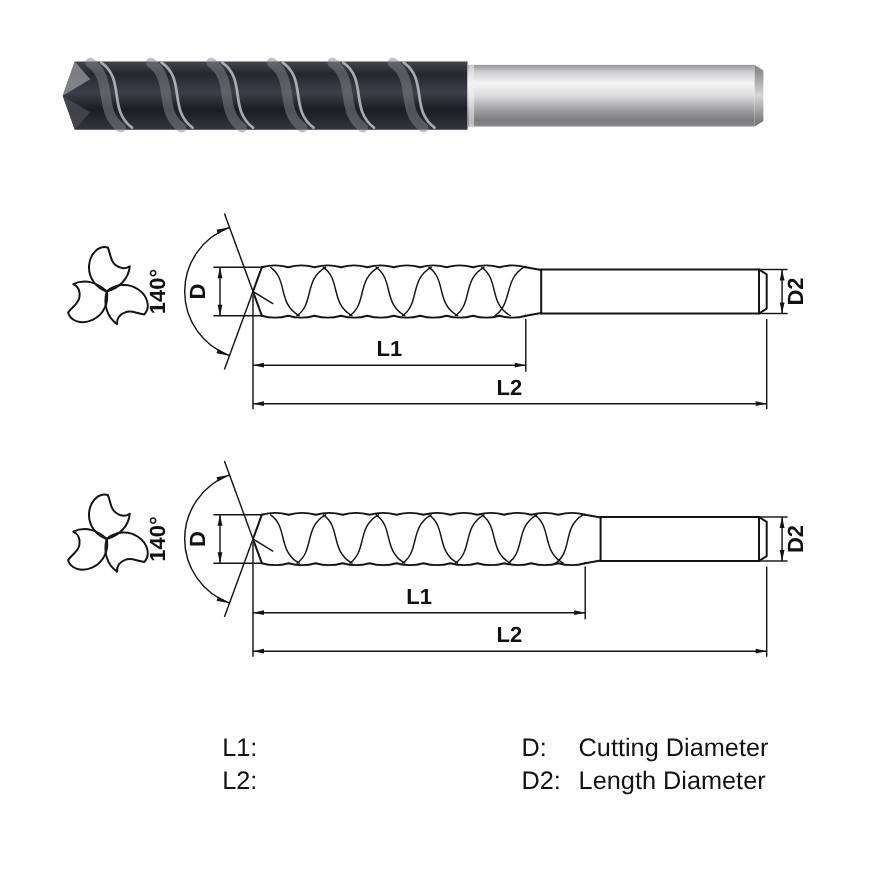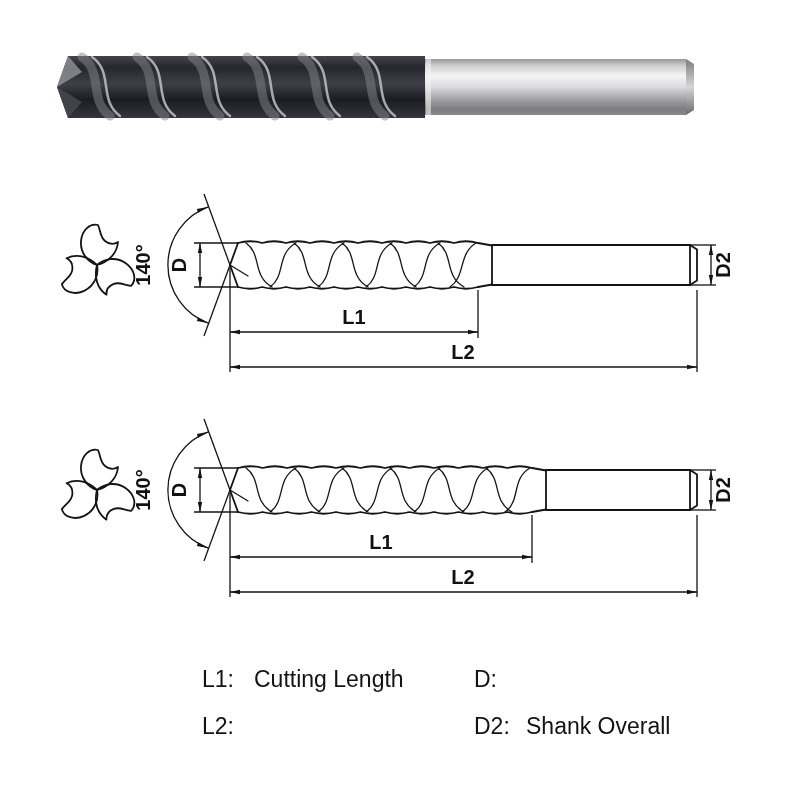--- a/index.html
+++ b/index.html
@@ -5,21 +5,21 @@
   html,body{margin:0;padding:0;background:#fff;}
   .stage{position:relative;width:800px;height:800px;background:#ffffff;overflow:hidden;
          font-family:"Liberation Sans",sans-serif;}
   svg{position:absolute;left:0;top:0;}
   .outline{fill:none;stroke:#141414;stroke-width:1.8;stroke-linejoin:round;stroke-linecap:round;}
   .flute-line{fill:none;stroke:#141414;stroke-width:1.3;stroke-linecap:round;}
   .dim{fill:none;stroke:#141414;stroke-width:1.3;}
   .arrow{fill:#141414;stroke:none;}
   .dim-label{font-family:"Liberation Sans",sans-serif;font-size:20px;font-weight:700;fill:#111;}
   .legend{position:absolute;left:202px;top:666px;display:grid;grid-template-columns:272px 310px;
-          row-gap:20px;font-size:23px;font-weight:500;color:#131313;}
+          row-gap:3px;font-size:23px;font-weight:500;color:#131313;}
   .legend .item{display:flex;}
   .legend .abbr{min-width:52px;}
 </style>
 </head>
 <body>
 
 <div class="stage">
 
 <svg width="800" height="800" viewBox="0 0 800 800">
   <defs>
@@ -221,27 +221,27 @@
       <polygon class="arrow" points="230,592 240,589.8 240,594.2"></polygon>
       <polygon class="arrow" points="697,592 687,589.8 687,594.2"></polygon>
       <text class="dim-label" x="463" y="584" text-anchor="middle">L2</text>
     </g>
   </g>
 </svg>
 
   <div class="legend">
     <div class="item">
       <span class="abbr">L1:</span>
-      <span class="desc">Cutting Length</span>
     </div>
     <div class="item">
       <span class="abbr">D:</span>
+      <span class="desc">Cutting Diameter</span>
     </div>
     <div class="item">
       <span class="abbr">L2:</span>
     </div>
     <div class="item">
       <span class="abbr">D2:</span>
-      <span class="desc">Shank Overall</span>
+      <span class="desc">Length Diameter</span>
     </div>
   </div>
 
 </div>
 
 </body></html>

